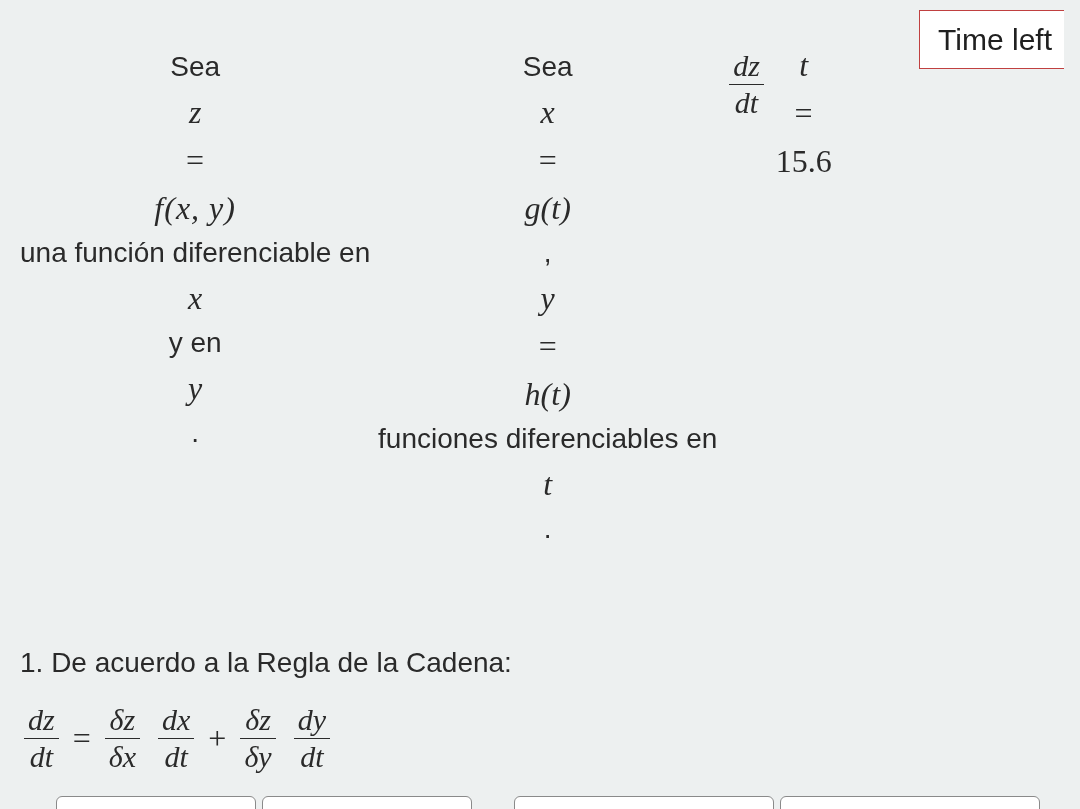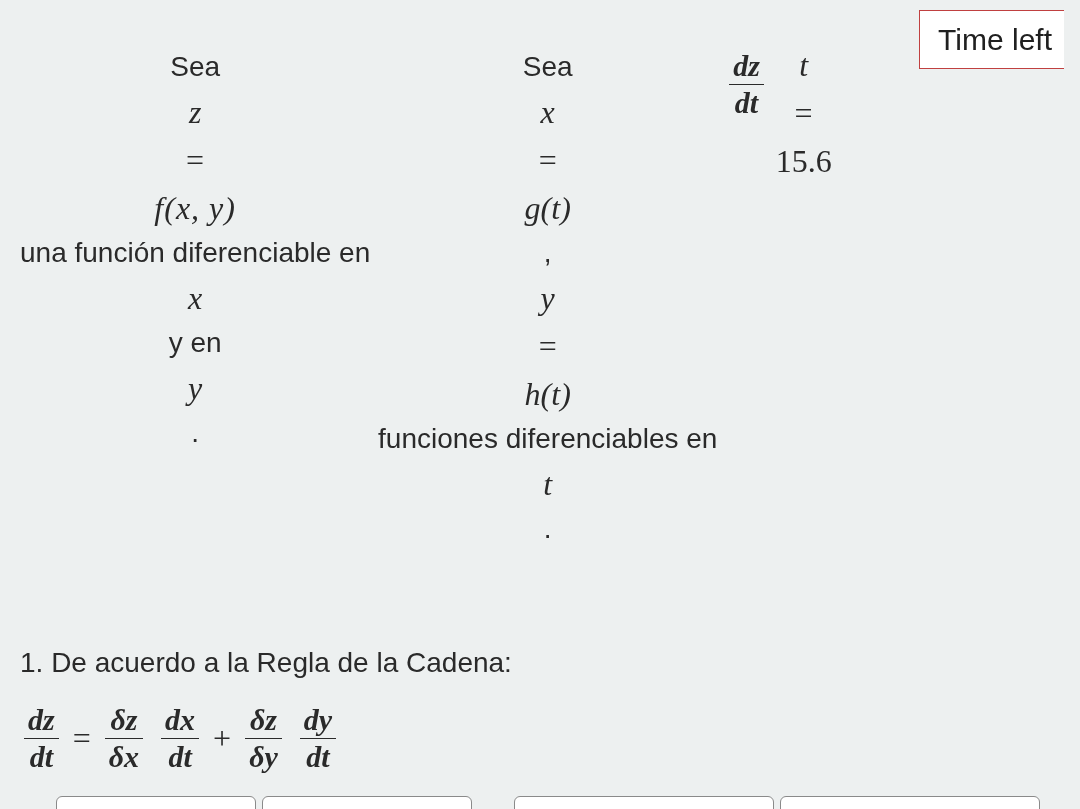--- a/index.html
+++ b/index.html
@@ -49,21 +49,20 @@
     }
     .frac {
       display: inline-block;
       vertical-align: middle;
       text-align: center;
       font-family: 'Times New Roman', Times, serif;
       font-style: italic;
       font-size: 30px;
       line-height: 1.05;
       margin: 0 4px;
-      font-weight: bold;
     }
     .frac .num {
       display: block;
       border-bottom: 1.5px solid #2a2a2a;
       padding: 0 4px 2px 4px;
     }
     .frac .den {
       display: block;
       padding: 2px 4px 0 4px;
     }

